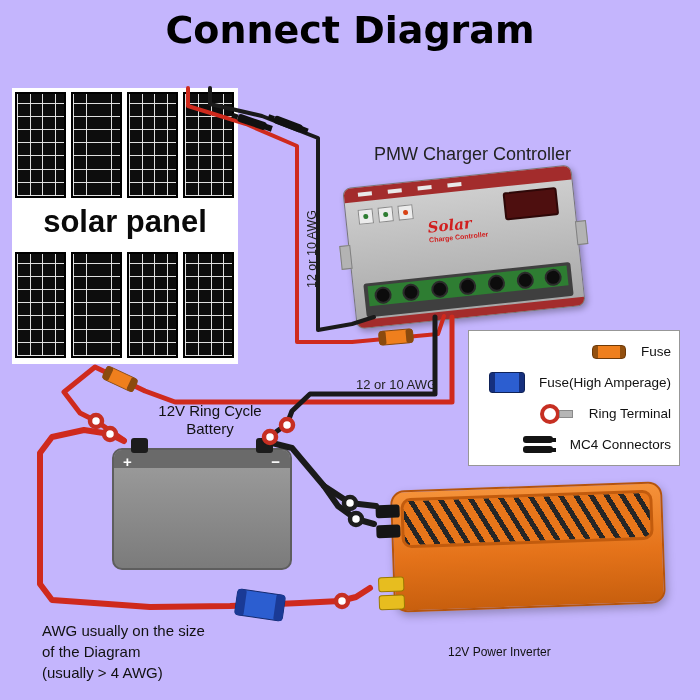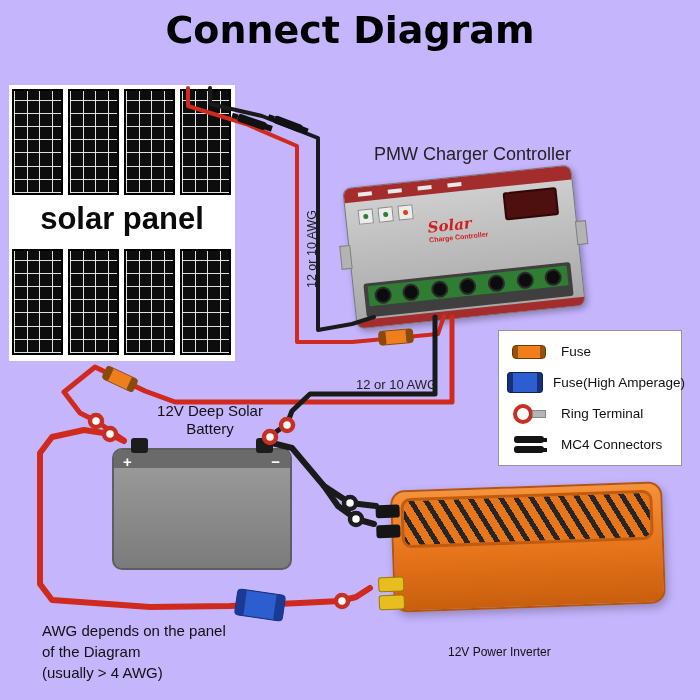--- a/index.html
+++ b/index.html
@@ -5,21 +5,21 @@
   html,body{margin:0;padding:0;background:#fff;}
   .stage{position:relative;width:700px;height:700px;background:#c4b5fd;overflow:hidden;
          font-family:"Liberation Sans",sans-serif;color:#111;}
 
   
   .title{position:absolute;left:0;right:0;top:8px;text-align:center;
          font-family:"DejaVu Sans",sans-serif;font-weight:900;font-size:38px;color:#000;}
 
   
   .solar-array{position:absolute;left:8px;top:84px;width:226px;height:276px;
-               border:1px solid #c4b5fd;background:#fff;z-index:3;}
+               border:4px solid #c4b5fd;background:#fff;z-index:3;}
   .panel-row{position:absolute;left:3px;display:flex;gap:5px;}
   .row-top{top:4px;}
   .row-bottom{top:164px;}
   .panel{width:51px;height:106px;box-sizing:border-box;border:2px solid #000;
          background-color:#0d0d0d;
          background-image:
            repeating-linear-gradient(90deg, rgba(235,235,235,.95) 0 1px, transparent 1px 12.75px),
            repeating-linear-gradient(0deg,  rgba(235,235,235,.95) 0 1px, transparent 1px 13.2px);}
   .solar-label{position:absolute;left:0;right:0;top:116px;text-align:center;
                font-size:31px;font-weight:bold;color:#0a0a0a;}
@@ -85,23 +85,23 @@
   .post-b1{top:12px;background:#151515;}
   .post-b2{top:32px;background:#151515;}
   .post-y1{top:84px;background:#e7bd1f;border:1px solid #9a7a00;}
   .post-y2{top:102px;background:#e7bd1f;border:1px solid #9a7a00;}
   .inverter-label{position:absolute;left:448px;top:645px;font-size:12px;color:#111;z-index:4;}
 
   
   .note{position:absolute;left:42px;top:620px;font-size:15px;line-height:21px;color:#111;z-index:4;}
 
   
-  .legend{position:absolute;left:498px;top:330px;width:184px;height:136px;z-index:4;
+  .legend{position:absolute;left:468px;top:330px;width:212px;height:136px;z-index:4;
           border:1px solid #979797;background:#fff;box-sizing:border-box;padding:5px 8px;
-          display:flex;flex-direction:column;justify-content:space-around;}
+          display:flex;flex-direction:column;justify-content:space-around;align-items:flex-end;}
   .lg-row{display:flex;align-items:center;gap:10px;height:30px;}
   .lg-icon{width:44px;display:flex;justify-content:center;align-items:center;}
   .lg-label{font-size:13.5px;color:#111;white-space:nowrap;}
   .lg-fuse{width:32px;height:12px;border-radius:4px;border:1px solid #6e3a08;
            background:linear-gradient(90deg,#93500f 0 5px,#ef7f1d 5px 27px,#93500f 27px);}
   .lg-bfuse{width:34px;height:19px;border-radius:3px;border:1px solid #0f2258;
             background:linear-gradient(90deg,#16307e 0 5px,#2c5ed0 5px 29px,#16307e 29px);}
   .lg-ringwrap{display:flex;align-items:center;}
   .lg-ring{width:12px;height:12px;border:4px solid #c62f22;border-radius:50%;background:#fff;}
   .lg-ringstub{width:12px;height:6px;background:#b5b5b5;border:1px solid #8a8a8a;margin-left:-1px;}
@@ -164,42 +164,42 @@
         <span class="screw"></span>
       </div>
     </div>
     <div class="ctrl-bottom-red"></div>
   </div>
 
   <div class="awg-vertical">12 or 10 AWG</div>
   <div class="awg-horizontal">12 or 10 AWG</div>
 
   <div class="battery-label">
-    <div>12V Deep Solar</div>
+    <div>12V Ring Cycle</div>
     <div>Battery</div>
   </div>
   <div class="battery">
     <div class="bat-top"></div>
     <div class="bat-post post-left"></div>
     <div class="bat-post post-right"></div>
     <span class="bat-plus">+</span>
     <span class="bat-minus">−</span>
   </div>
 
   <div class="inverter">
     <div class="inv-fins"></div>
     <div class="inv-post post-b1"></div>
     <div class="inv-post post-b2"></div>
     <div class="inv-post post-y1"></div>
     <div class="inv-post post-y2"></div>
   </div>
   <div class="inverter-label">12V Power Inverter</div>
 
   <div class="note">
-    <div>AWG depends on the panel</div>
+    <div>AWG usually on the size</div>
     <div>of the Diagram</div>
     <div>(usually &gt; 4 AWG)</div>
   </div>
 
   <div class="legend">
     <div class="lg-row">
       <span class="lg-icon">
           <span class="lg-fuse"></span>
         </span>
       <span class="lg-label">Fuse</span>

